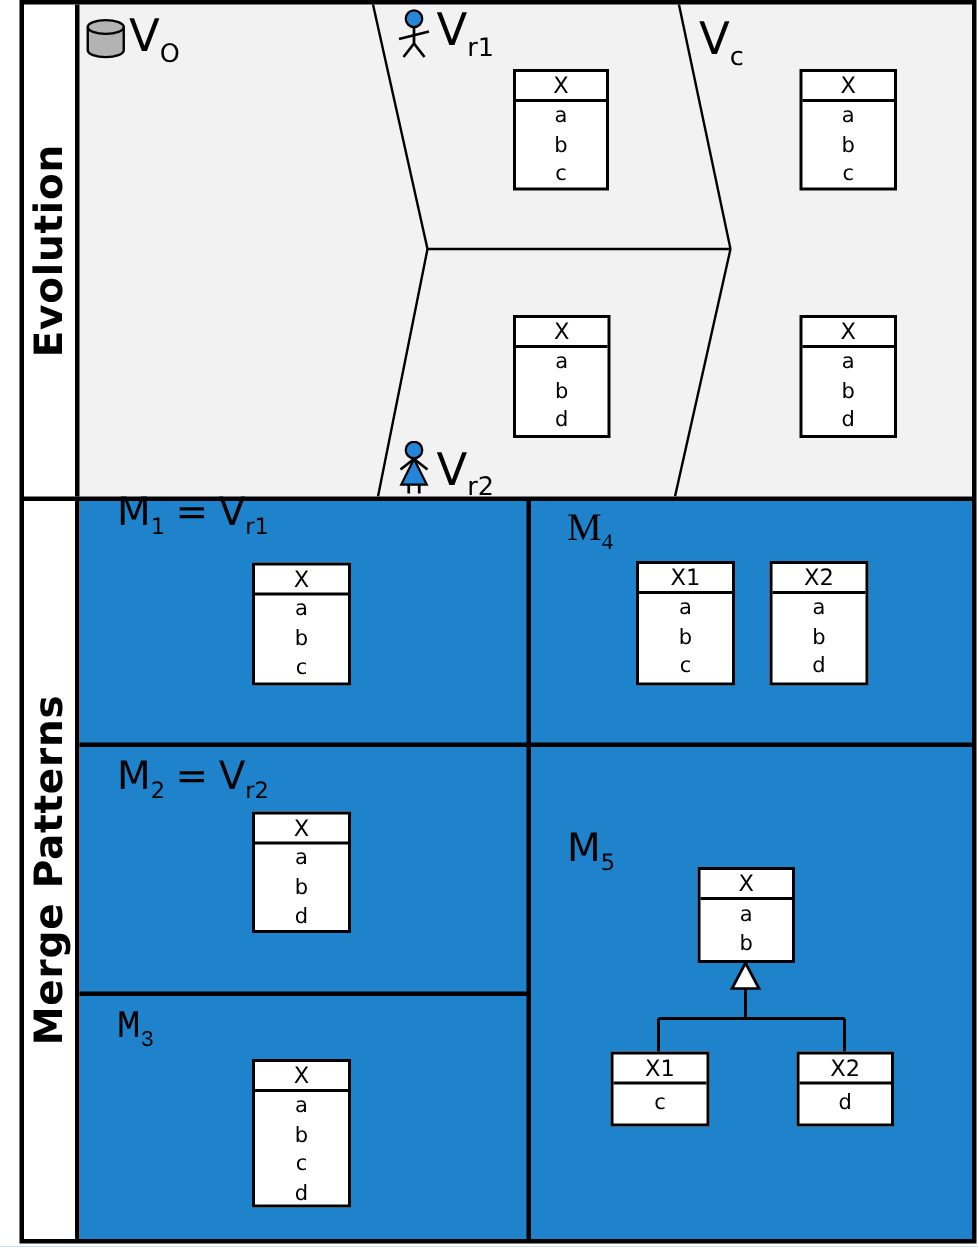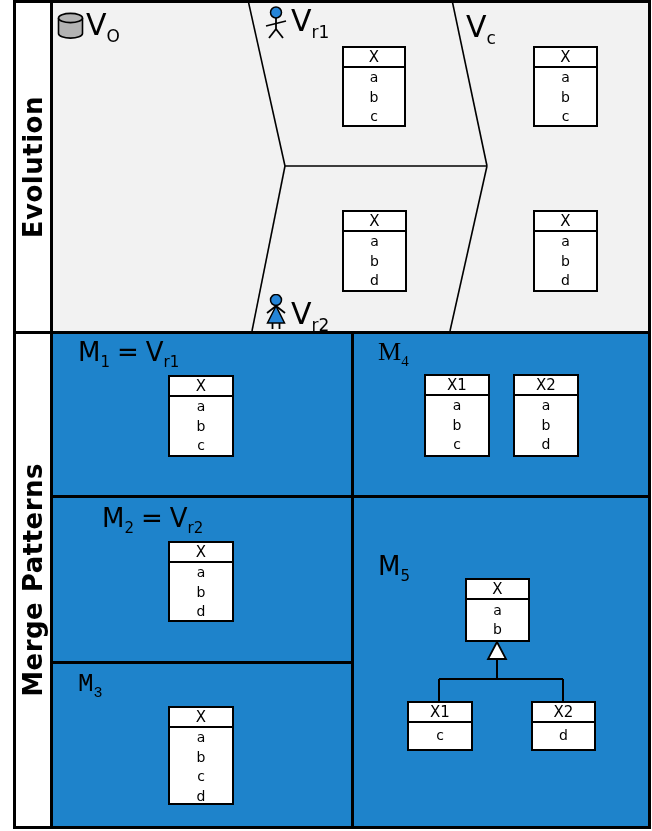--- a/index.html
+++ b/index.html
@@ -131,27 +131,27 @@
 
   <div class="uml-box" style="left:533px; top:210px; width:65px; height:82px;">
     <div class="uml-title">X</div>
     <div class="uml-attrs">
       <div>a</div>
       <div>b</div>
       <div>d</div>
     </div>
   </div>
 
-  <div class="m-label" style="left:78px; top:337px;">
+  <div class="m-label" style="left:78px; top:327px;">
     <span>M</span><sub>1</sub><span class="eq">=</span><span>V</span><sub>r1</sub>
   </div>
   <div class="m-label" style="left:378px; top:337px;font-family:Liberation Serif, serif;">
     <span>M</span><sub>4</sub>
   </div>
-  <div class="m-label" style="left:78px; top:503px;margin-left:24px;">
+  <div class="m-label" style="left:78px; top:503px;">
     <span>M</span><sub>2</sub><span class="eq">=</span><span>V</span><sub>r2</sub>
   </div>
   <div class="m-label" style="left:378px; top:503px;margin-top:48px;">
     <span>M</span><sub>5</sub>
   </div>
   <div class="m-label" style="left:78px; top:669px;font-family:Liberation Mono, monospace;">
     <span>M</span><sub>3</sub>
   </div>
 
   <div class="uml-box" style="left:168px; top:375px; width:66px; height:82px;">

